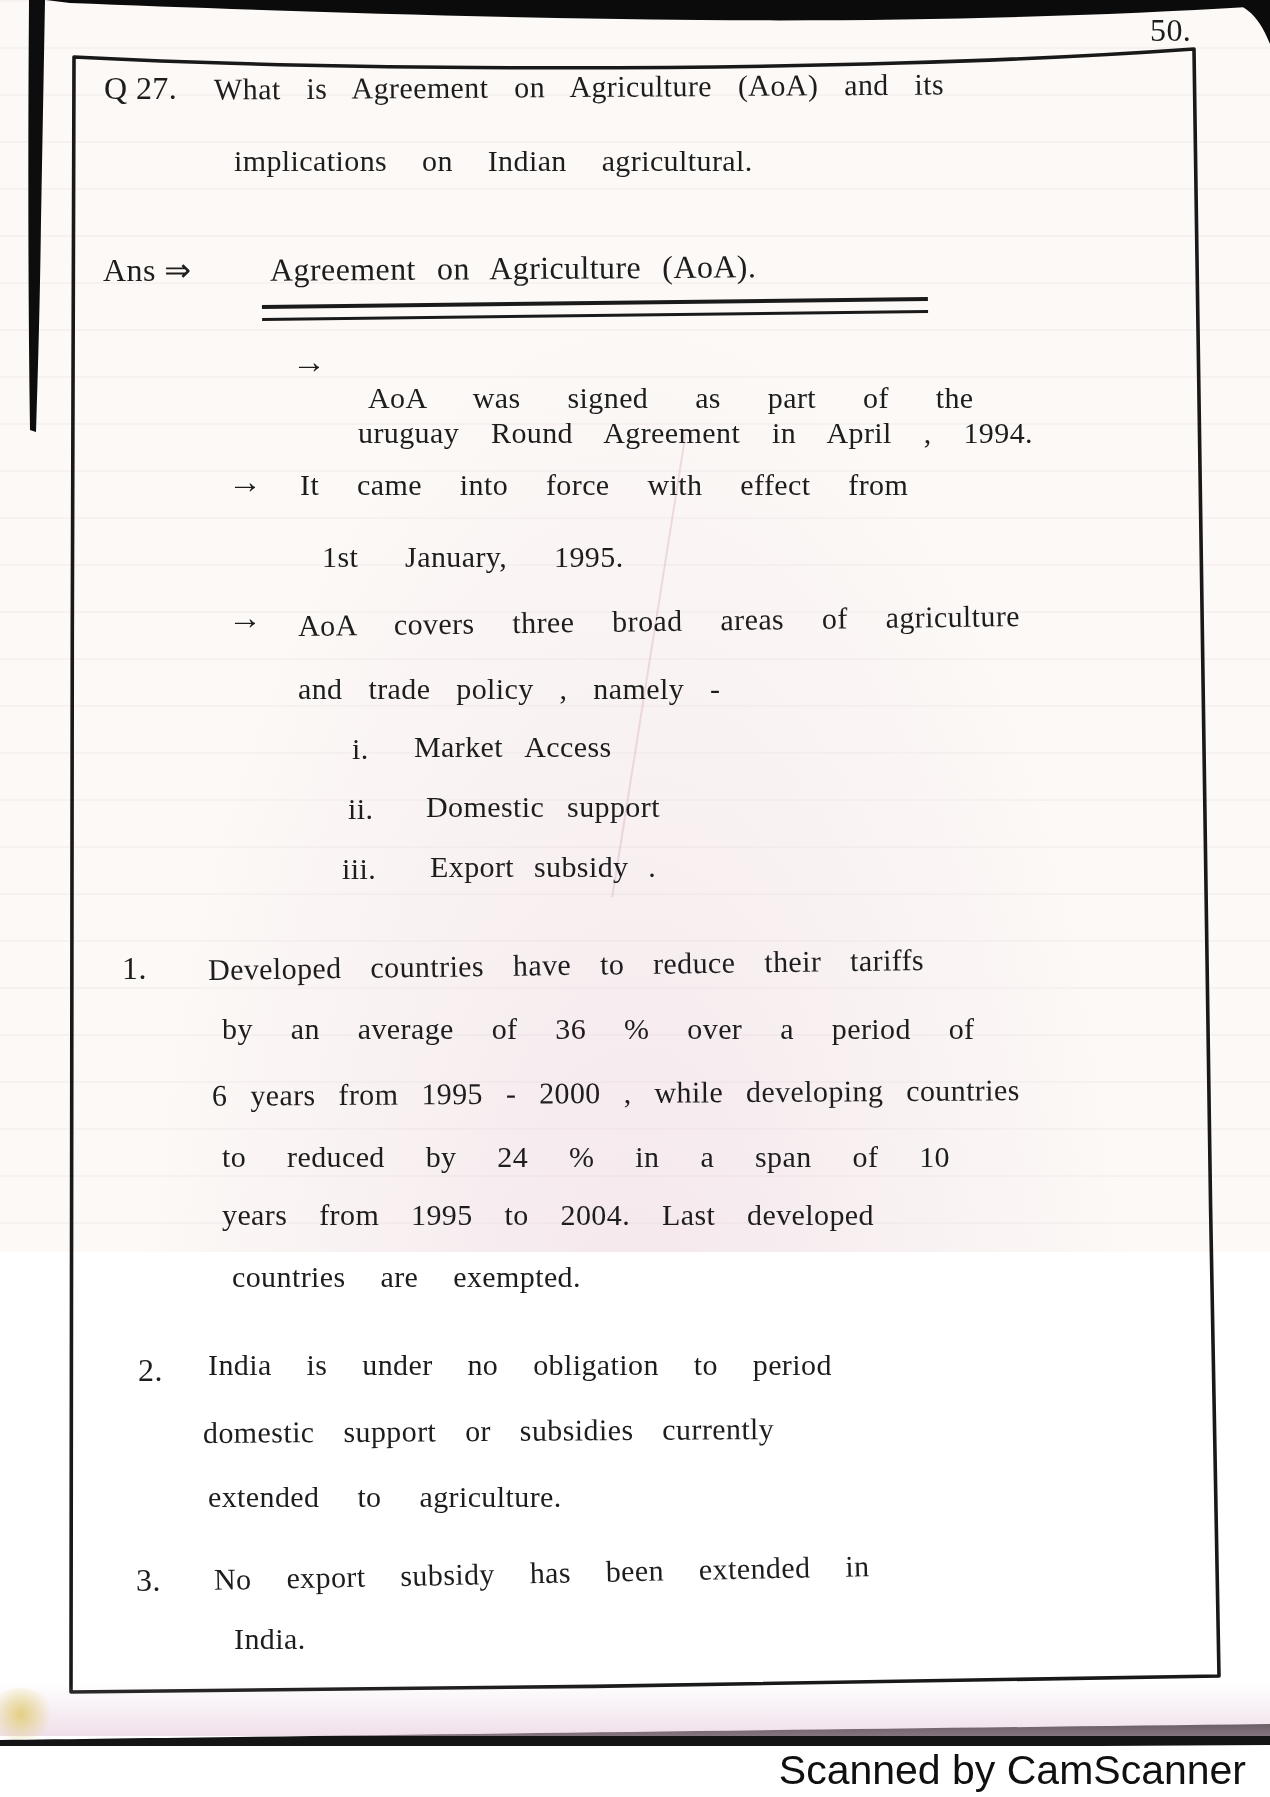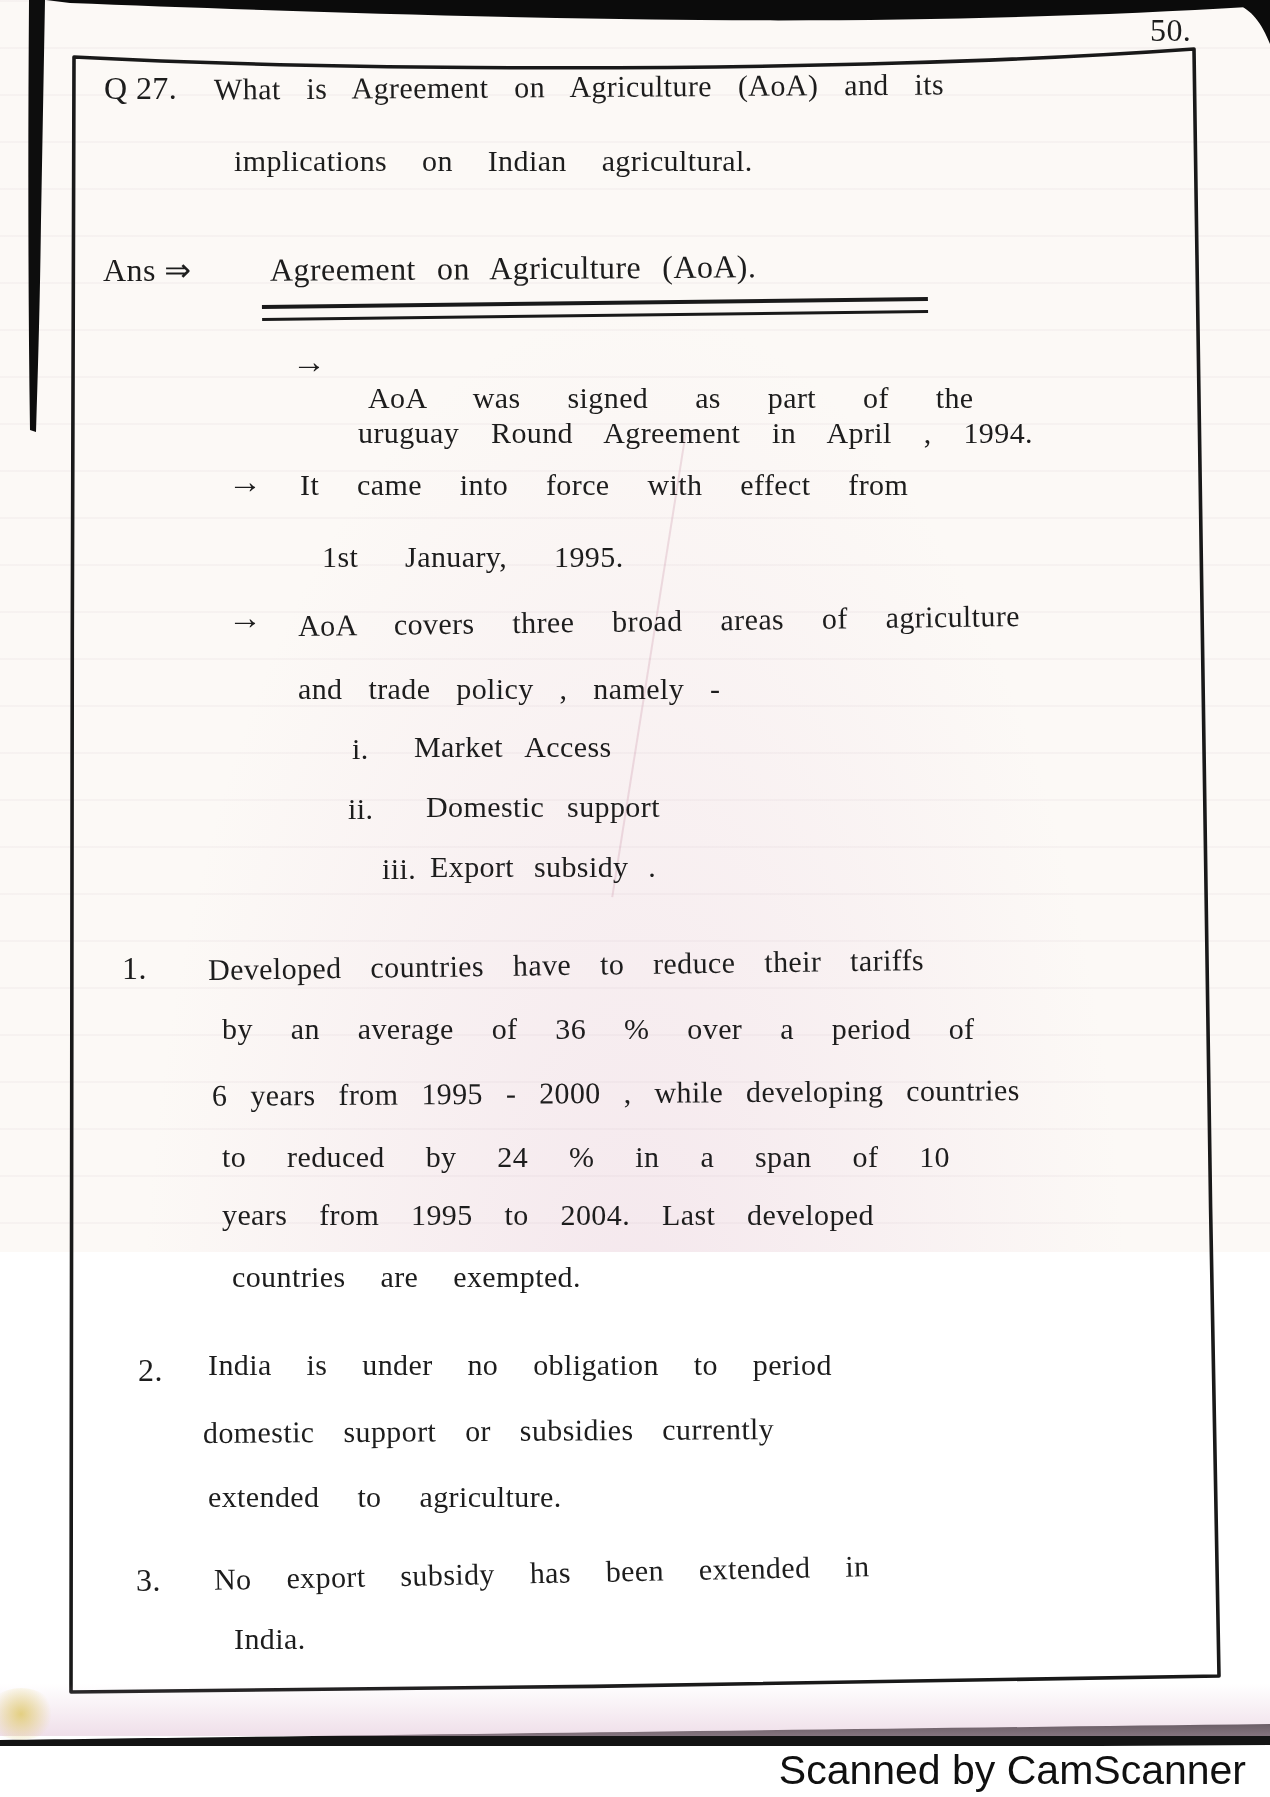--- a/index.html
+++ b/index.html
@@ -108,21 +108,21 @@
   <span class="hw arrow" style="left:228px;top:598px;">→</span>
   <div class="hw ws10 rot-b" style="left:298px;top:604px;">AoA covers three broad areas of agriculture</div>
   <div class="hw ws6" style="left:298px;top:672px;">and trade policy , namely -</div>
 
   <span class="hw" style="left:352px;top:732px;">i.</span>
   <div class="hw ws5" style="left:414px;top:730px;">Market Access</div>
 
   <span class="hw" style="left:348px;top:792px;">ii.</span>
   <div class="hw ws5" style="left:426px;top:790px;">Domestic support</div>
 
-  <span class="hw" style="left:342px;top:852px;margin-left:40px;">iii.</span>
+  <span class="hw" style="left:342px;top:852px;">iii.</span>
   <div class="hw ws4" style="left:430px;top:850px;">Export subsidy .</div>
 
   <span class="hw big" style="left:122px;top:950px;">1.</span>
   <div class="hw ws7 rot-b" style="left:208px;top:948px;">Developed countries have to reduce their tariffs</div>
   <div class="hw ws10" style="left:222px;top:1012px;">by an average of 36 % over a period of</div>
   <div class="hw ws5 rot-a" style="left:212px;top:1076px;">6 years from 1995 - 2000 , while developing countries</div>
   <div class="hw ws11" style="left:222px;top:1140px;">to reduced by 24 % in a span of 10</div>
   <div class="hw ws8" style="left:222px;top:1198px;">years from 1995 to 2004. Last developed</div>
   <div class="hw ws9" style="left:232px;top:1260px;text-align:right;">countries are exempted.</div>
 

